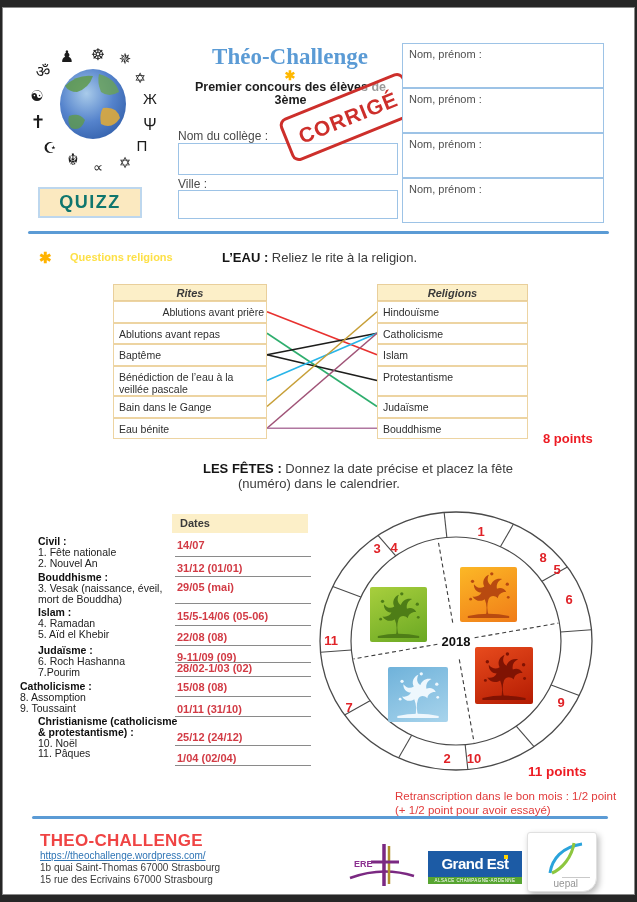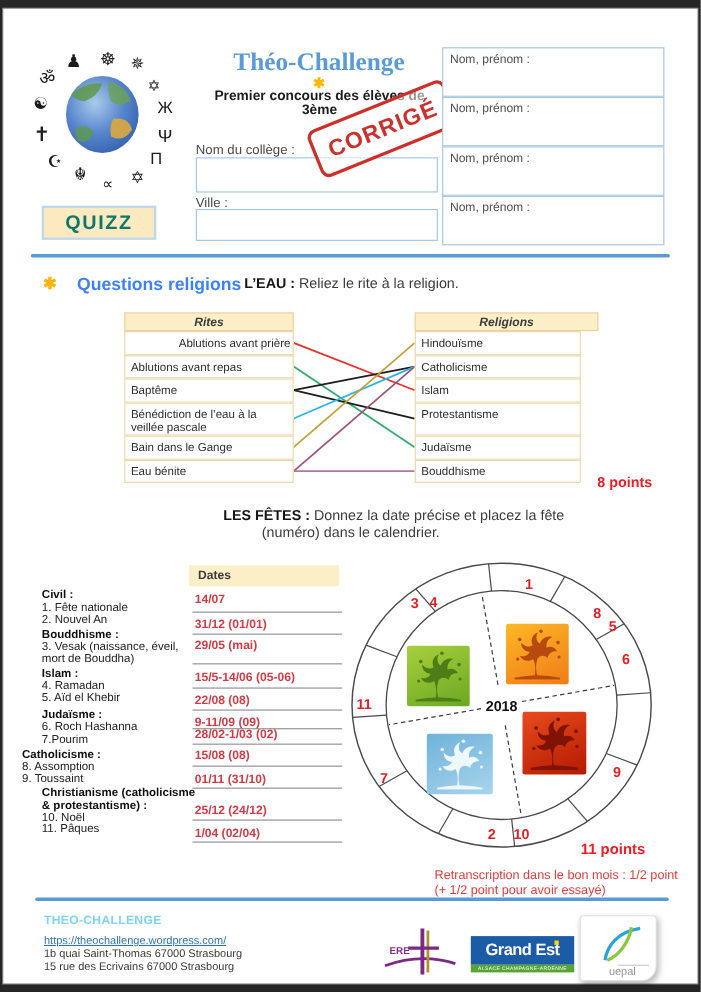--- a/index.html
+++ b/index.html
@@ -17,21 +17,21 @@
   .inputbox{border:1.5px solid #9dc3e6;background:#fff}
   .college-label{left:178px;top:129px}
   .college-box{left:178px;top:143px;width:220px;height:32px}
   .ville-label{left:178px;top:177px}
   .ville-box{left:178px;top:190px;width:220px;height:29px}
   .stamp{left:281px;top:94px;width:134px;height:46px;border:3px solid #cd2f2b;border-radius:8px;color:#cd2f2b;font-weight:800;font-size:21px;letter-spacing:1px;text-align:center;line-height:41px;transform:rotate(-22deg);background:rgba(255,255,255,.55)}
   .namebox{left:402px;width:202px;height:45px;border:1.3px solid #9dc3e6;background:#fff;padding:4px 6px;font-size:11px;color:#4f4f4f}
   .rule{background:#5b9bd5;border-radius:2px}
   .rule-top{left:28px;top:231px;width:581px;height:3px}
   .star2{left:39px;top:249px;font-size:15px;color:#ffb300;font-weight:bold}
-  .qrel{left:70px;top:251px;font-weight:bold;font-size:16px;color:#3b82f6}
+  .qrel{left:70px;top:251px;font-weight:bold;font-size:11px;color:#fde047}
   .eauq{left:222px;top:250px;font-size:13px;color:#3c3c3c}
   .eauq b{color:#151515}
   .thead{height:17px;background:#fcefc8;border:1px solid #e9cf9b;font-weight:bold;font-style:italic;font-size:11px;text-align:center;color:#3a3a3a;padding-top:2px}
   .cell{border:1px solid #edd4a2;background:#fff;font-size:10.5px;line-height:12px;color:#2e2e2e;padding:4px 2px 0 5px}
   .points{font-weight:bold;color:#ed1c24}
   .p8{left:543px;top:431px;font-size:13px}
   .p11{left:528px;top:764px;font-size:13.5px}
   .fheading{font-size:13px;color:#3c3c3c}
   .fheading b{color:#151515}
   .fh1{left:203px;top:461px}
@@ -43,21 +43,21 @@
   .ftitle{font-weight:bold;font-size:10.5px;line-height:10.8px;color:#0f0f0f}
   .fitem{font-size:10.5px;line-height:10.8px;color:#222}
   .year{left:436px;top:634px;width:40px;text-align:center;font-weight:bold;font-size:13px;color:#111}
   .calnum{transform:translate(-50%,-50%);font-weight:bold;font-size:13px;color:#e02227}
   .season{border-radius:2px;padding:4px}
   .season svg{display:block}
   .note{font-size:11.5px;color:#e23b3b}
   .n1{left:395px;top:790px}
   .n2{left:395px;top:804px}
   .f-rule{left:32px;top:816px;width:576px;height:3px}
-  .f-brand{left:40px;top:831px;font-size:11px;font-weight:800;color:#7dd3fc;letter-spacing:.3px}
+  .f-brand{left:40px;top:831px;font-size:17px;font-weight:800;color:#ef4444;letter-spacing:.3px}
   .f-url{left:40px;top:850px;font-size:10px;color:#2e74b5;text-decoration:underline;cursor:pointer}
   .f-addr{font-size:10px;color:#3a3a3a}
   .ge{left:428px;top:851px;width:94px}
   .ge-top{height:26px;background:#1c5ba5;color:#fff;font-weight:800;font-size:15px;text-align:center;line-height:26px;letter-spacing:-.5px;position:relative}
   .ge-dot{position:absolute;right:14px;top:4px;width:4px;height:4px;background:#ffd400}
   .ge-bar{height:7px;background:#57a531;color:#fff;font-size:4.5px;text-align:center;line-height:7px;letter-spacing:.4px;overflow:hidden}
   .uepal-card{left:527px;top:832px;width:70px;height:60px;background:#fff;border:1px solid #e0e0e0;border-radius:3px 3px 14px 3px;box-shadow:2px 3px 6px rgba(0,0,0,.28)}
   .uepal-line{position:absolute;left:34px;bottom:13px;width:28px;height:1px;background:#c9c9c9}
   .uepal-text{position:absolute;right:18px;bottom:2px;font-size:10px;color:#949494}
   .logo{left:25px;top:30px;width:158px;height:168px}
@@ -192,21 +192,21 @@
     <div class="sym" style="left: 98px; top: 167px; font-size: 14px;">∝</div>
     <div class="sym" style="left: 125px; top: 162px; font-size: 15px;">✡</div>
     <div class="sym" style="left: 142px; top: 145px; font-size: 15px;">Π</div>
     <div class="sym" style="left: 150px; top: 125px; font-size: 16px;">Ψ</div>
     <div class="sym" style="left: 150px; top: 98px; font-size: 15px;">Ж</div>
     <div class="sym" style="left: 140px; top: 78px; font-size: 14px;">✡</div>
     <div class="sym" style="left: 125px; top: 58px; font-size: 15px;">✵</div>
     <div class="sym" style="left: 98px; top: 55px; font-size: 16px;">☸</div>
     <div class="sym" style="left: 67px; top: 57px; font-size: 16px;">♟</div>
     <div class="thead" style="left: 113px; top: 284px; width: 154px;">Rites</div>
-    <div class="thead" style="left: 377px; top: 284px; width: 167px;">Religions</div>
+    <div class="thead" style="left: 377px; top: 284px; width: 151px;">Religions</div>
     <div class="cell" style="left: 113px; top: 301px; width: 154px; height: 21.5px; text-align: right;">Ablutions avant prière</div>
     <div class="cell" style="left: 113px; top: 322.5px; width: 154px; height: 21.5px;">Ablutions avant repas</div>
     <div class="cell" style="left: 113px; top: 344px; width: 154px; height: 21.5px;">Baptême</div>
     <div class="cell" style="left: 113px; top: 365.5px; width: 154px; height: 30px;">Bénédiction de l’eau à la veillée pascale</div>
     <div class="cell" style="left: 113px; top: 395.5px; width: 154px; height: 22px;">Bain dans le Gange</div>
     <div class="cell" style="left: 113px; top: 417.5px; width: 154px; height: 21.5px;">Eau bénite</div>
     <div class="cell" style="left: 377px; top: 322.5px; width: 151px; height: 21.5px;">Catholicisme</div>
     <div class="cell" style="left: 377px; top: 301px; width: 151px; height: 21.5px;">Hindouïsme</div>
     <div class="cell" style="left: 377px; top: 344px; width: 151px; height: 21.5px;">Islam</div>
     <div class="cell" style="left: 377px; top: 365.5px; width: 151px; height: 30px;">Protestantisme</div>

